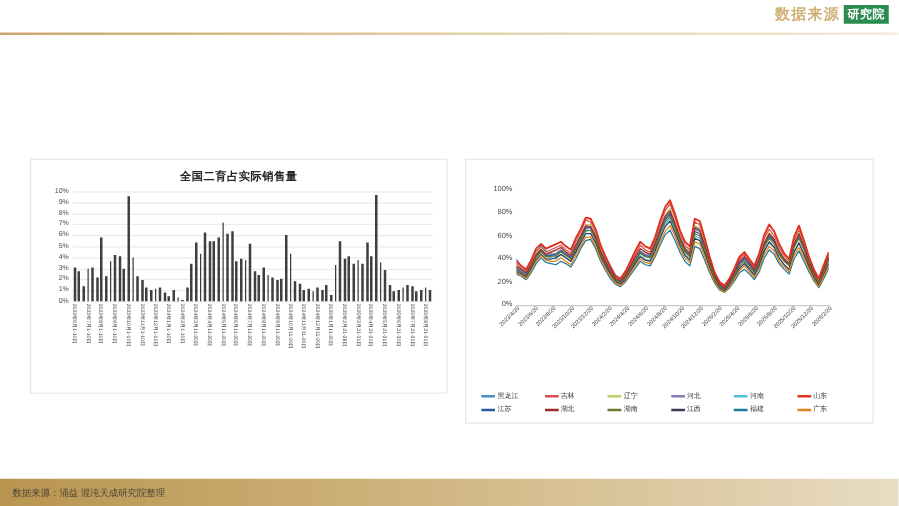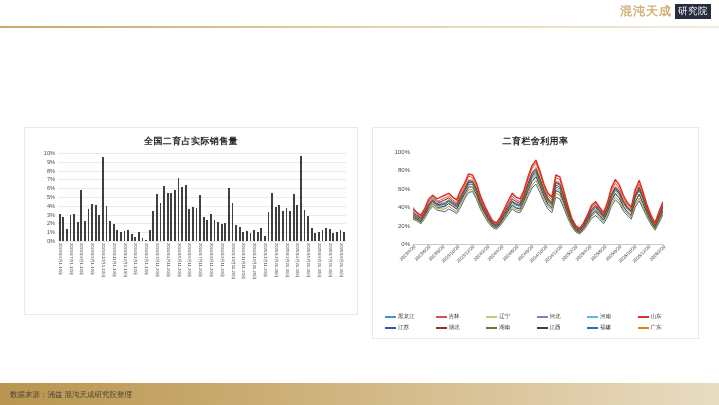--- a/index.html
+++ b/index.html
@@ -23,21 +23,21 @@
   }
   .brand {
     position: absolute; right: 8px; top: 3px;
     display: flex; align-items: center; gap: 3px;
   }
   .brand-name {
     font-size: 12px; font-weight: bold; color: #c8a35e;
     letter-spacing: 1px; opacity: .85;
   }
   .brand-box {
-    background: #0f172a; color: #fff; font-size: 9.5px; font-weight: normal;
+    background: #15803d; color: #fff; font-size: 9.5px; font-weight: bold;
     padding: 1px 3px; letter-spacing: .5px; opacity: .9;
   }
   .header-rule {
     position: absolute; left: 0; top: 26px; width: 719px; height: 2px;
     background: linear-gradient(to right,#c9a768 0%,#e4d3ae 55%,#f3ecdc 100%);
   }
 
   
   .footer-band {
     position: absolute; left: 0; bottom: 0; width: 719px; height: 22px;
@@ -99,21 +99,21 @@
   .leg-swatch { display: inline-block; width: 11px; height: 1.8px; flex: none; }
   .leg-label { font-size: 5.6px; color: #333; white-space: nowrap; }
 </style>
 </head>
 <body>
 
 <div class="slide">
 
   <div class="header">
     <div class="brand">
-      <span class="brand-name">混沌天成</span>
+      <span class="brand-name">数据来源</span>
       <span class="brand-box">研究院</span>
     </div>
   </div>
   <div class="header-rule"></div>
 
   <div class="panel panel-left">
     <div class="chart-title">全国二育占实际销售量</div>
     <div class="plot" id="barPlot">
         <div class="gridline" style="top: 88px;"></div>
         <div class="ytick" style="top: 88px;">0%</div>
@@ -241,21 +241,20 @@
         <div class="bar-xlab" style="left: 228.6px;">2025年3月21-31日</div>
         <div class="bar-xlab" style="left: 239.4px;">2025年4月21-30日</div>
         <div class="bar-xlab" style="left: 250.2px;">2025年5月21-31日</div>
         <div class="bar-xlab" style="left: 261px;">2025年6月21-30日</div>
         <div class="bar-xlab" style="left: 271.8px;">2025年7月21-31日</div>
         <div class="bar-xlab" style="left: 282.6px;">2025年8月21-31日</div>
       </div>
   </div>
 
   <div class="panel panel-right">
-    <div class="chart-title">二育栏舍利用率</div>
     <div class="plot" id="linePlot">
         <div class="ytick" style="top: 92px; font-size: 6px;">0%</div>
         <div class="ytick" style="top: 73.6px; font-size: 6px;">20%</div>
         <div class="ytick" style="top: 55.2px; font-size: 6px;">40%</div>
         <div class="ytick" style="top: 36.8px; font-size: 6px;">60%</div>
         <div class="ytick" style="top: 18.4px; font-size: 6px;">80%</div>
         <div class="ytick" style="top: 0px; font-size: 6px;">100%</div>
         <svg width="250" height="92">
           <path d="M0.00,55.20 L3.97,60.72 L7.94,64.40 L11.90,58.88 L15.87,51.52 L19.84,44.16 L23.81,48.76 L27.78,50.60 L31.75,53.36 L35.71,48.76 L39.68,51.52 L43.65,54.28 L47.62,47.84 L51.59,38.64 L55.56,31.28 L59.52,28.52 L63.49,33.12 L67.46,44.16 L71.43,53.36 L75.40,60.72 L79.37,68.08 L83.33,70.84 L87.30,66.24 L91.27,61.64 L95.24,57.04 L99.21,49.68 L103.17,52.44 L107.14,53.36 L111.11,46.00 L115.08,34.04 L119.05,23.92 L123.02,17.48 L126.98,27.60 L130.95,38.64 L134.92,46.00 L138.89,49.68 L142.86,29.44 L146.83,31.28 L150.79,44.16 L154.76,57.04 L158.73,68.08 L162.70,75.44 L166.67,78.20 L170.63,73.60 L174.60,67.16 L178.57,58.88 L182.54,55.20 L186.51,59.80 L190.48,64.40 L194.44,57.04 L198.41,44.16 L202.38,36.80 L206.35,41.40 L210.32,49.68 L214.29,55.20 L218.25,58.88 L222.22,44.16 L226.19,36.80 L230.16,46.00 L234.13,57.04 L238.10,66.24 L242.06,73.60 L246.03,64.40 L250.00,53.36" fill="none" stroke="#4A90C2" stroke-width="1" stroke-linejoin="round"></path>
           <path d="M0.00,58.88 L3.97,62.56 L7.94,65.32 L11.90,57.96 L15.87,48.76 L19.84,46.00 L23.81,49.68 L27.78,47.84 L31.75,46.00 L35.71,44.16 L39.68,47.84 L43.65,50.60 L47.62,41.40 L51.59,34.04 L55.56,23.92 L59.52,25.76 L63.49,34.04 L67.46,46.00 L71.43,55.20 L75.40,63.48 L79.37,69.92 L83.33,71.76 L87.30,67.16 L91.27,58.88 L95.24,51.52 L99.21,44.16 L103.17,47.84 L107.14,49.68 L111.11,40.48 L115.08,27.60 L119.05,16.56 L123.02,11.04 L126.98,22.08 L130.95,34.96 L134.92,44.16 L138.89,47.84 L142.86,25.76 L146.83,27.60 L150.79,41.40 L154.76,55.20 L158.73,67.16 L162.70,74.52 L166.67,77.28 L170.63,71.76 L174.60,64.40 L178.57,55.20 L182.54,51.52 L186.51,57.04 L190.48,62.56 L194.44,53.36 L198.41,38.64 L202.38,31.28 L206.35,36.80 L210.32,46.00 L214.29,52.44 L218.25,57.04 L222.22,40.48 L226.19,32.20 L230.16,42.32 L234.13,55.20 L238.10,64.40 L242.06,71.76 L246.03,61.64 L250.00,51.52" fill="none" stroke="#D65050" stroke-width="1" stroke-linejoin="round"></path>

